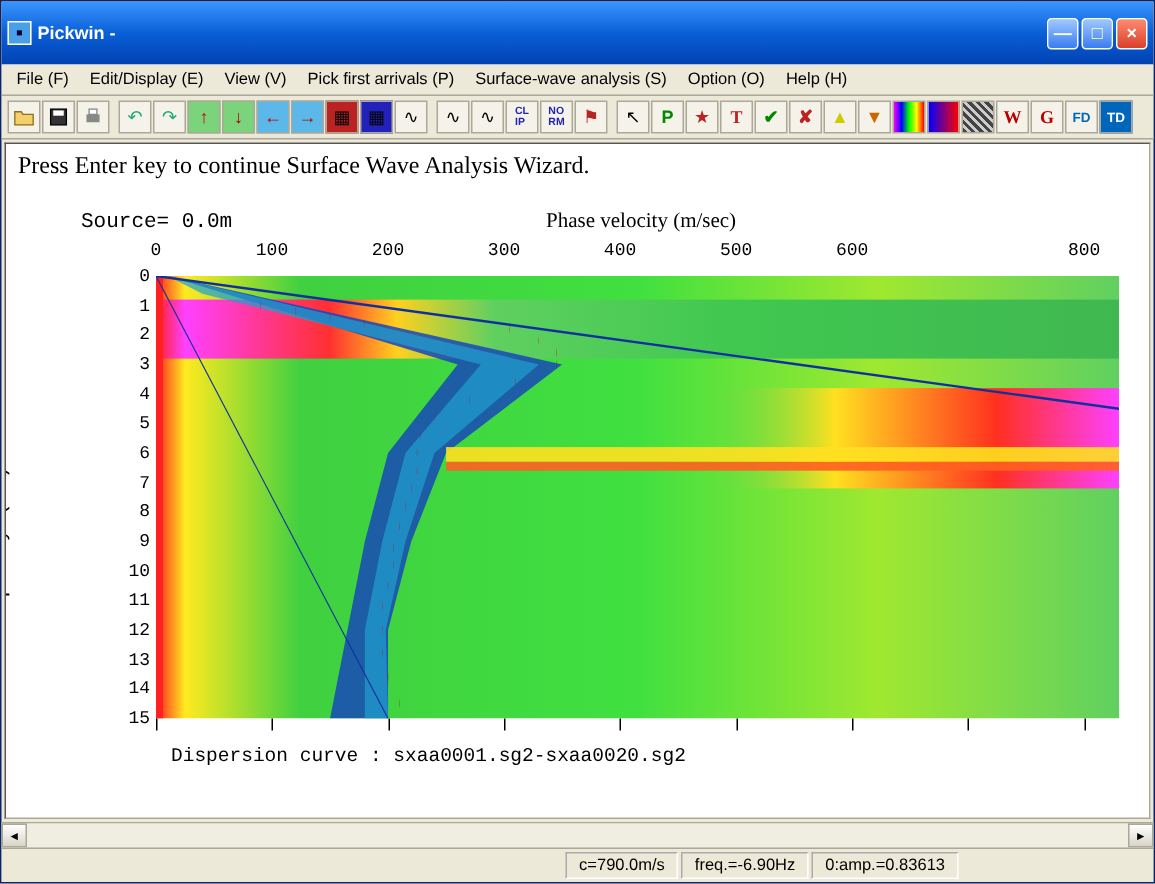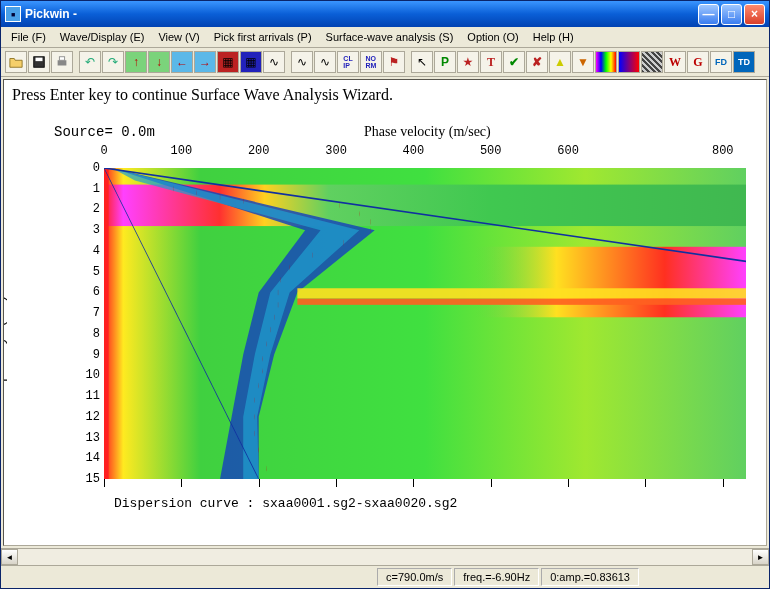--- a/index.html
+++ b/index.html
@@ -10,21 +10,21 @@
     background: #ece9d8;
     width: 770px;
     height: 589px;
     overflow: hidden;
     position: relative;
     border: 1px solid #0a246a;
     display: flex;
     flex-direction: column;
   }
   .titlebar {
-    height: 26px;
+    height: 42px;
     background: linear-gradient(to bottom,#3a95ff 0%,#0a5fd7 50%,#0142b2 100%);
     display: flex;
     align-items: center;
     padding: 0 4px;
     color: #fff;
   }
   .titlebar .appicon {
     width: 16px; height: 16px;
     background: #4aa0e8;
     border: 1px solid #fff;
@@ -195,21 +195,21 @@
         <span>□</span>
       </div>
     <div class="winbtn close">
         <span>×</span>
       </div>
   </div>
 </div>
 
 <div class="menubar">
   <span class="mi">File (F)</span>
-  <span class="mi">Wave/Display (E)</span>
+  <span class="mi">Edit/Display (E)</span>
   <span class="mi">View (V)</span>
   <span class="mi">Pick first arrivals (P)</span>
   <span class="mi">Surface-wave analysis (S)</span>
   <span class="mi">Option (O)</span>
   <span class="mi">Help (H)</span>
 </div>
 
 <div class="toolbar">
   <div class="tb">
       <svg viewBox="0 0 16 16">

